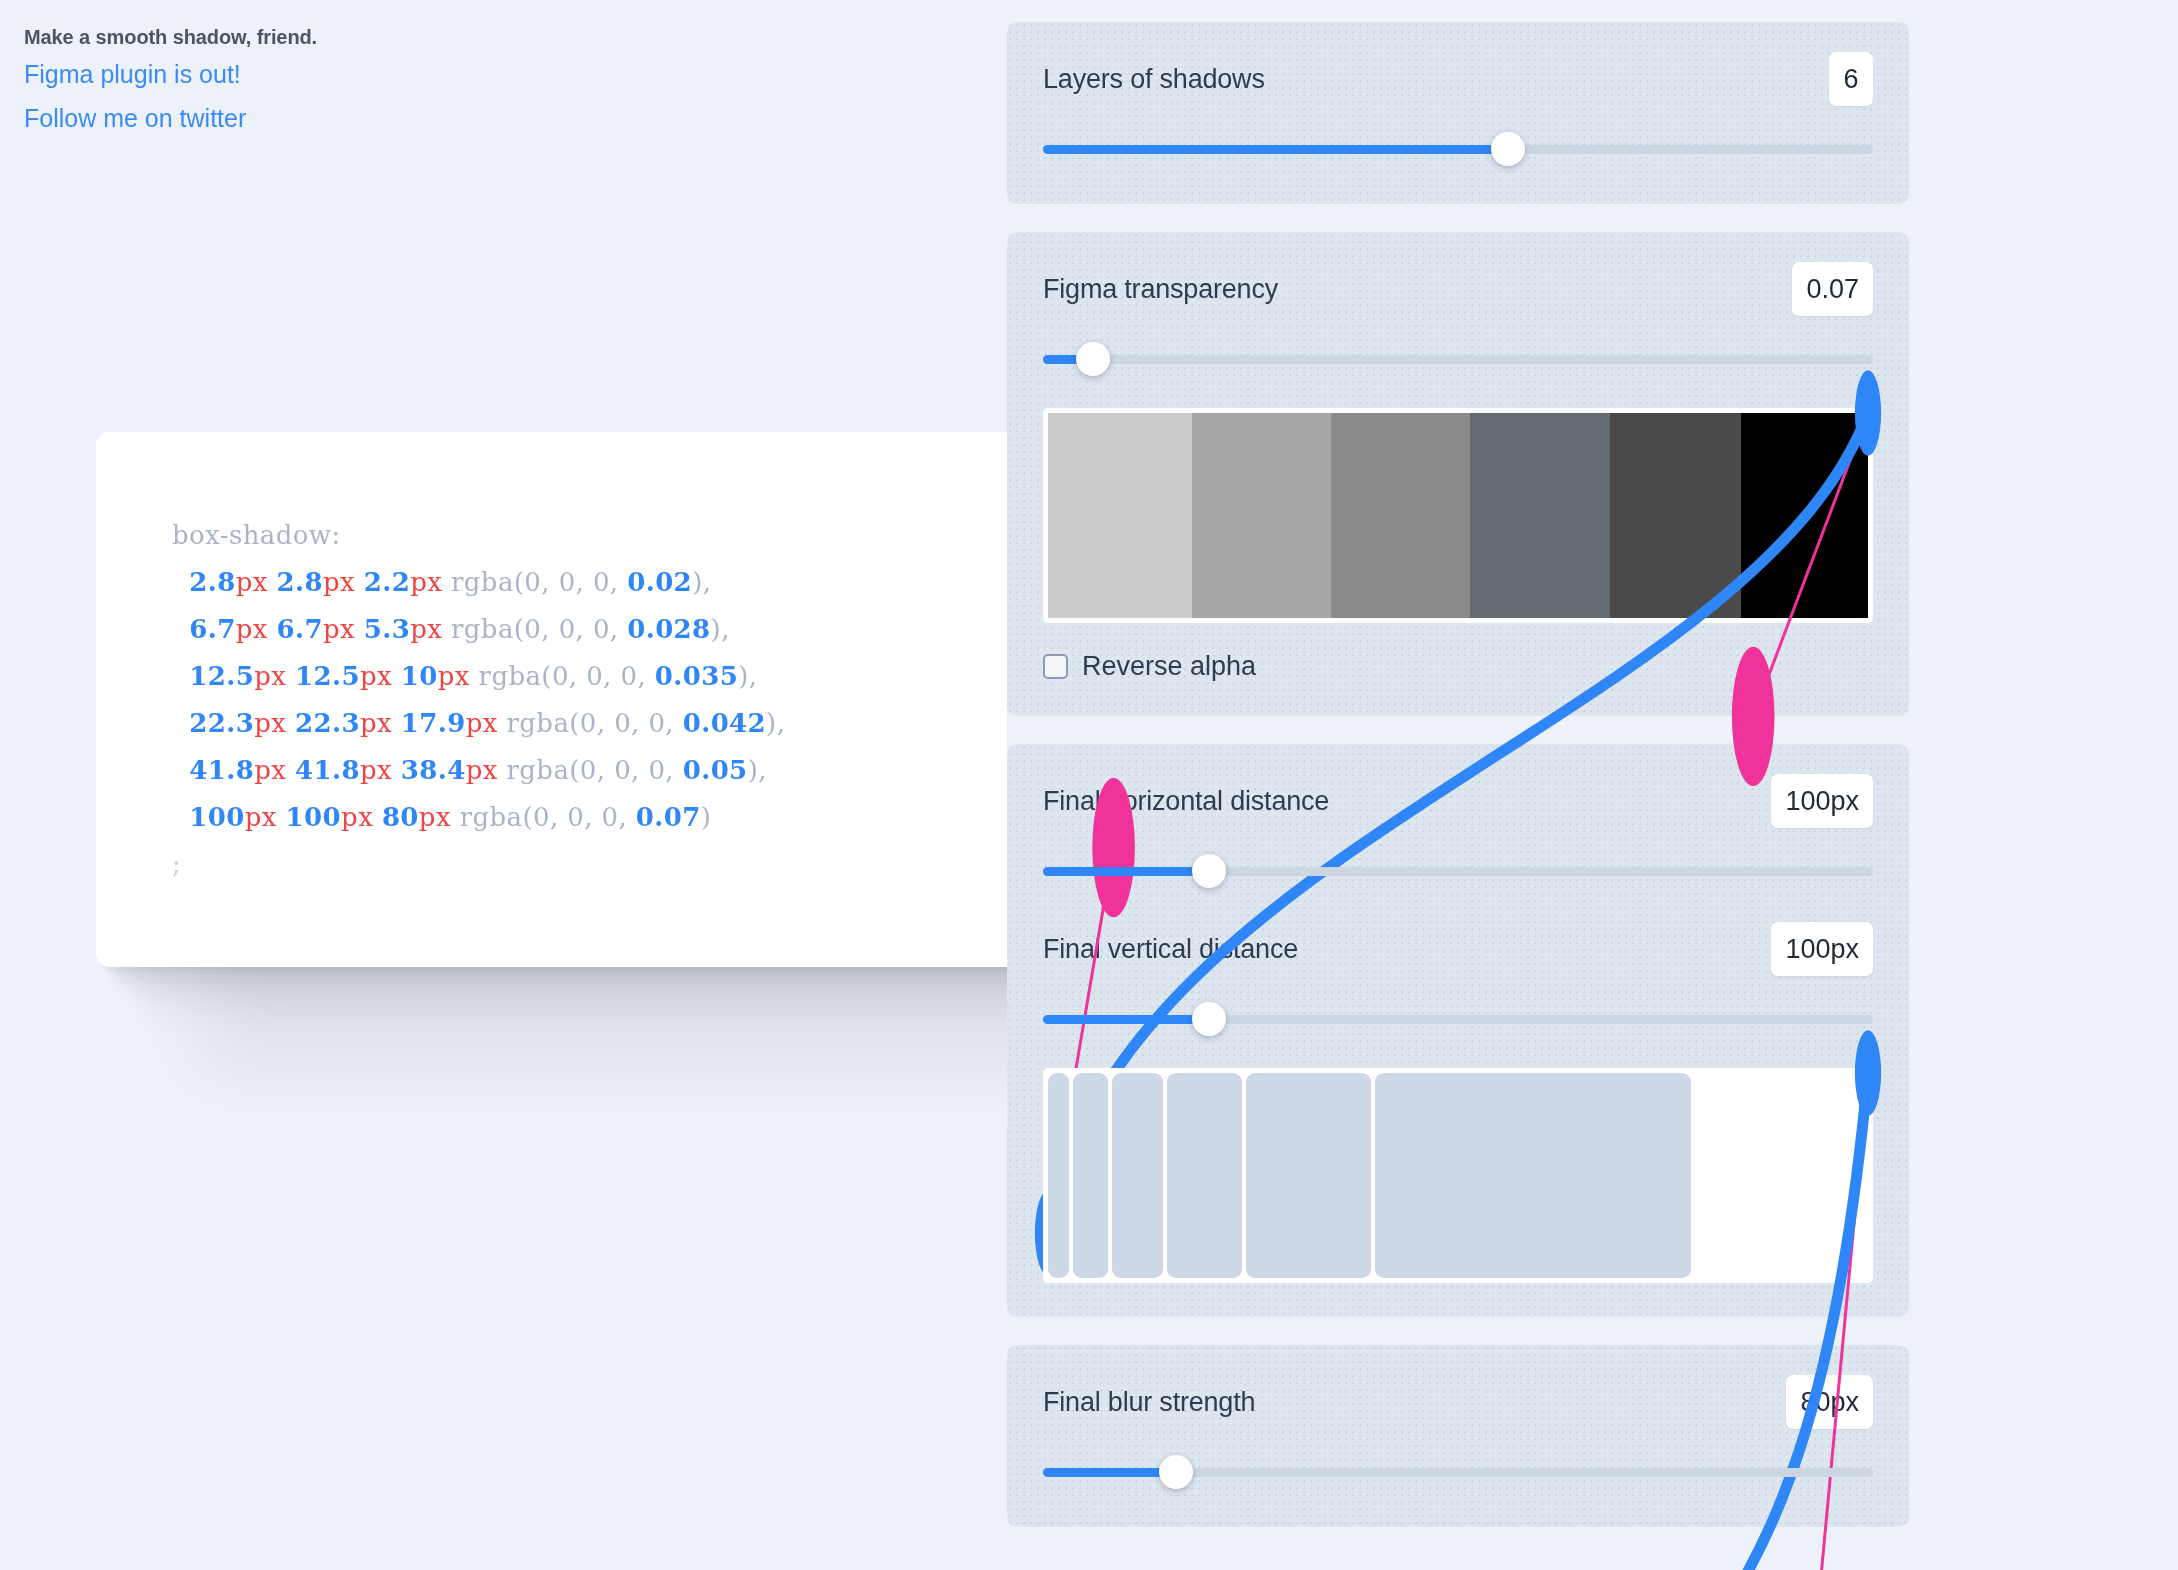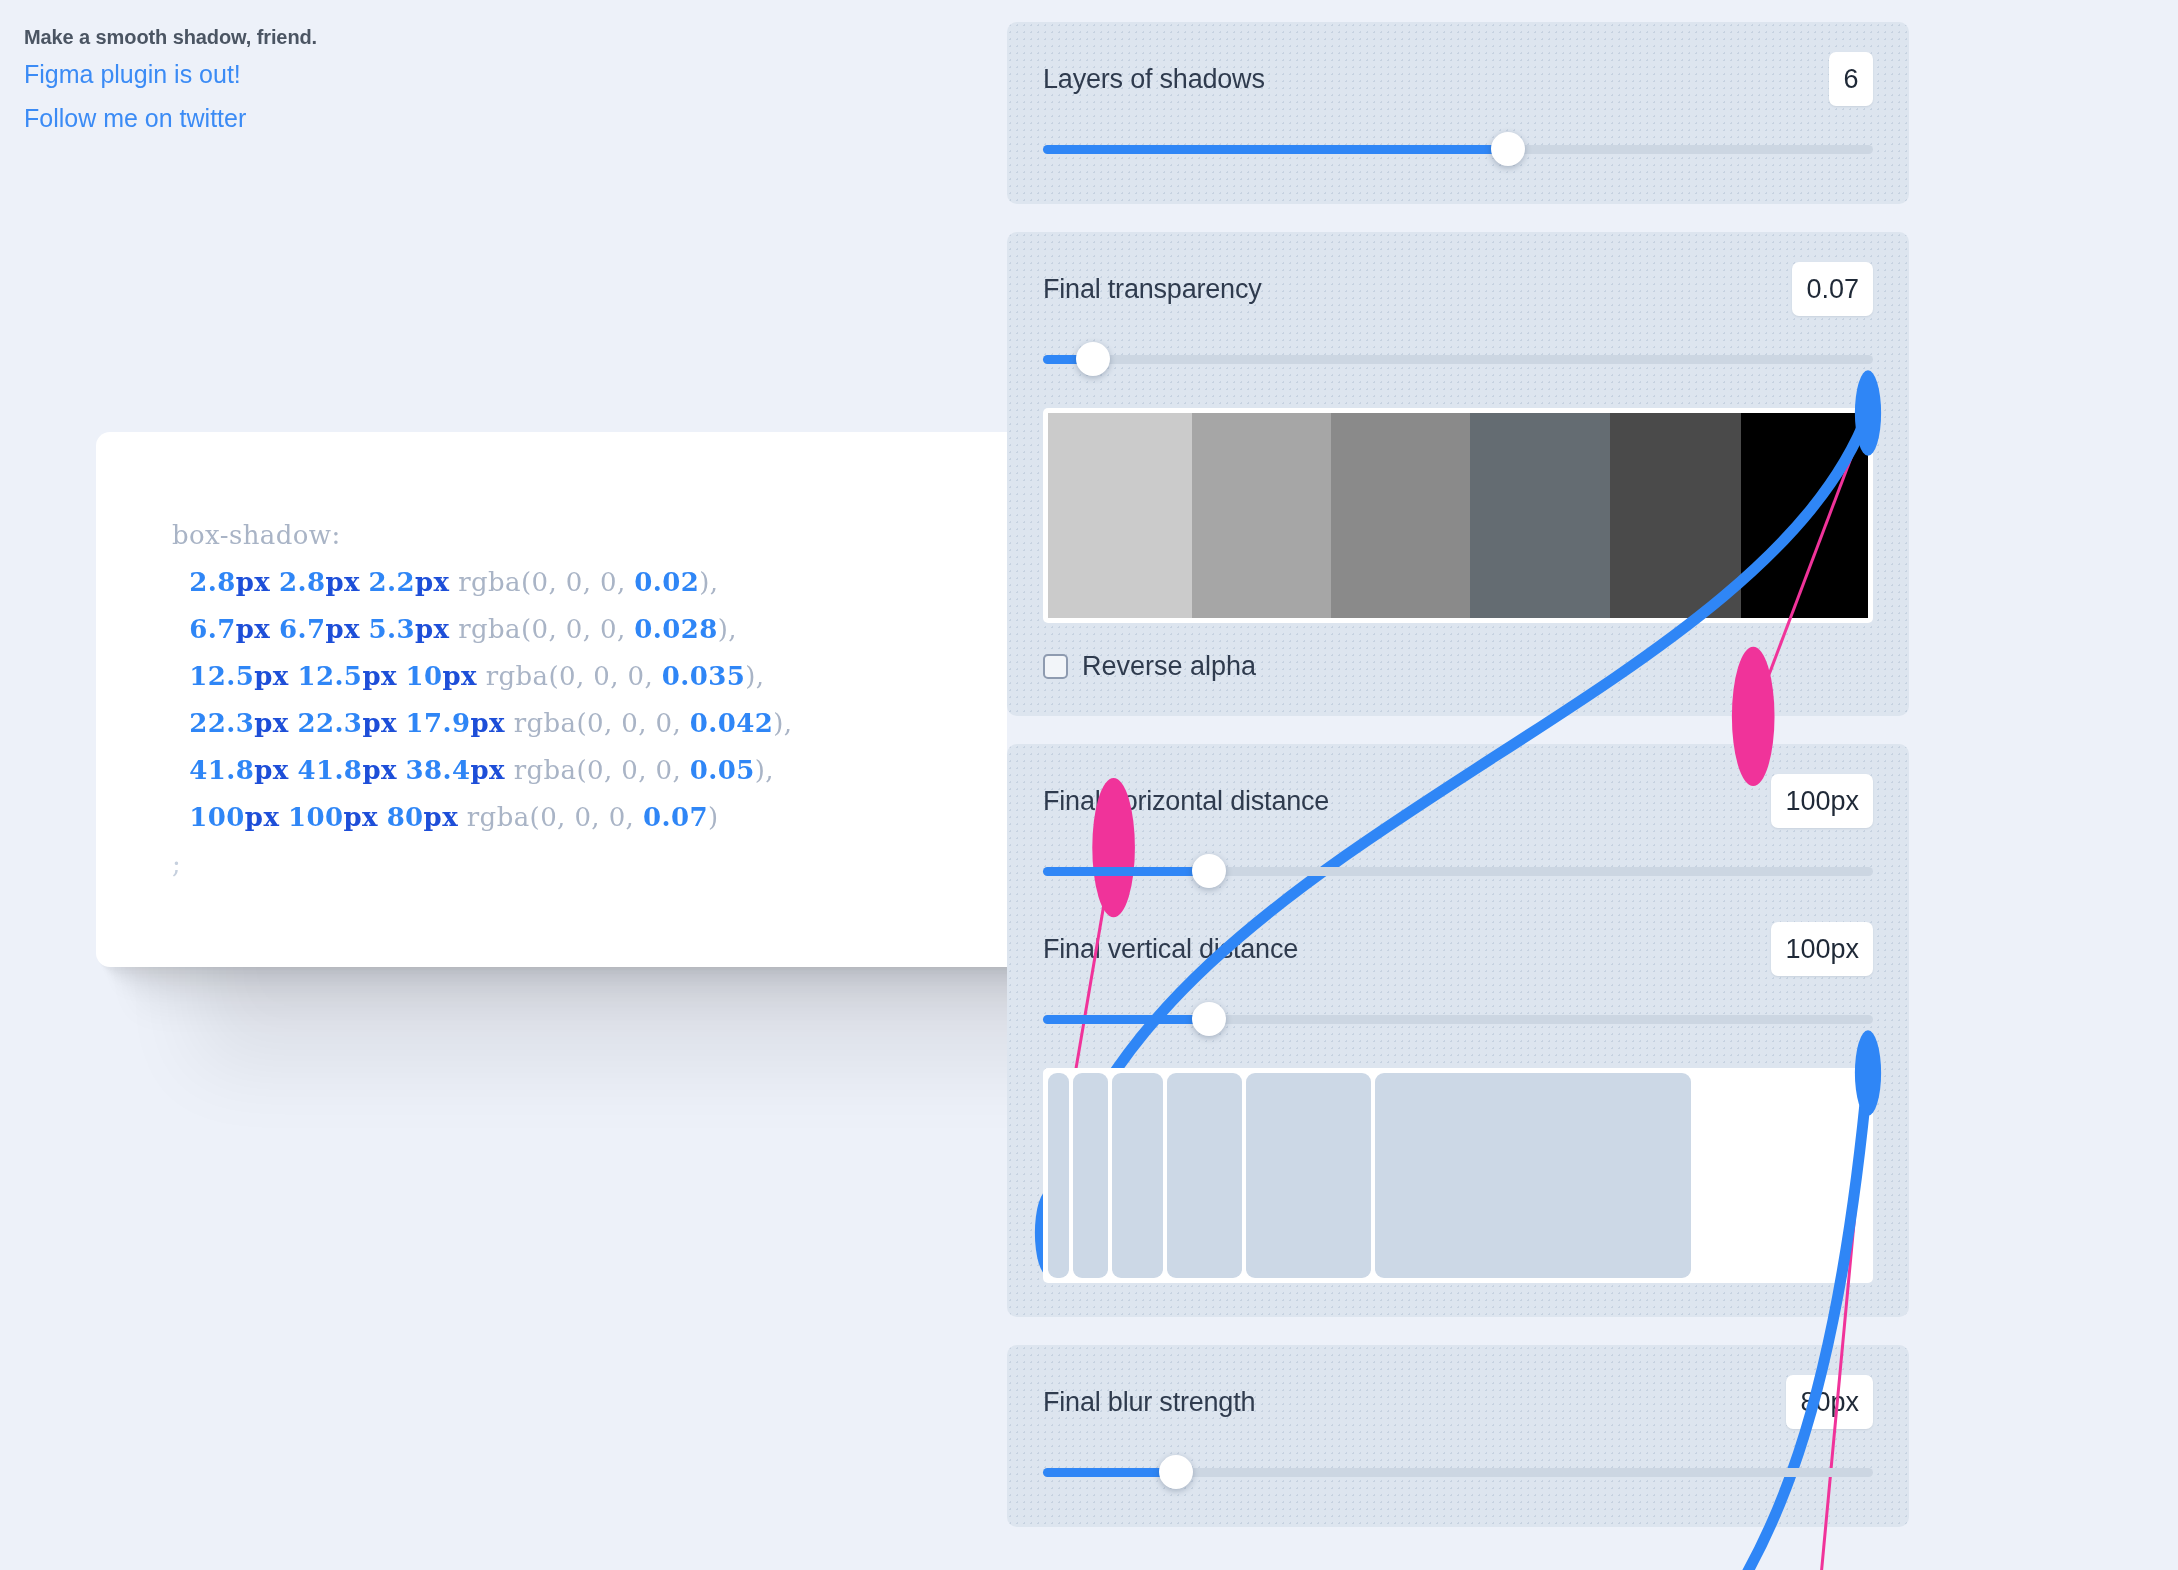--- a/index.html
+++ b/index.html
@@ -77,21 +77,21 @@
     font-family: "DejaVu Serif", "Liberation Serif", serif;
     font-size: 26px;
     line-height: 47px;
     color: #a9b4c6;
     padding-left: 76px;
     white-space: pre;
     letter-spacing: 0.4px;
   }
   .code .num { color: #2f86f6; font-weight: bold; }
   .code .prop { color: #a9b4c6; }
-  .code .unit { color: #1d4ed8; font-weight: bold; }
+  .code .unit { color: #ef4444; }
   .code .semi { color: #c6d0de; }
 
   
   .controls {
     width: 930px;
     height: 100%;
     padding: 22px 28px 0 0;
     display: flex;
     flex-direction: column;
     gap: 28px;
@@ -241,21 +241,21 @@
       </div>
       <div class="slider">
         <div class="track"></div>
         <div class="fill" style="width: 56%;"></div>
         <div class="thumb" style="left: 56%;"></div>
       </div>
     </div>
 
     <div class="panel">
       <div class="row">
-        <div class="label">Final transparency</div>
+        <div class="label">Figma transparency</div>
         <div class="value-box">0.07</div>
       </div>
       <div class="slider">
         <div class="track"></div>
         <div class="fill" style="width: 6%;"></div>
         <div class="thumb" style="left: 6%;"></div>
       </div>
 
       <div class="editor">
         <div class="editor-inner">

